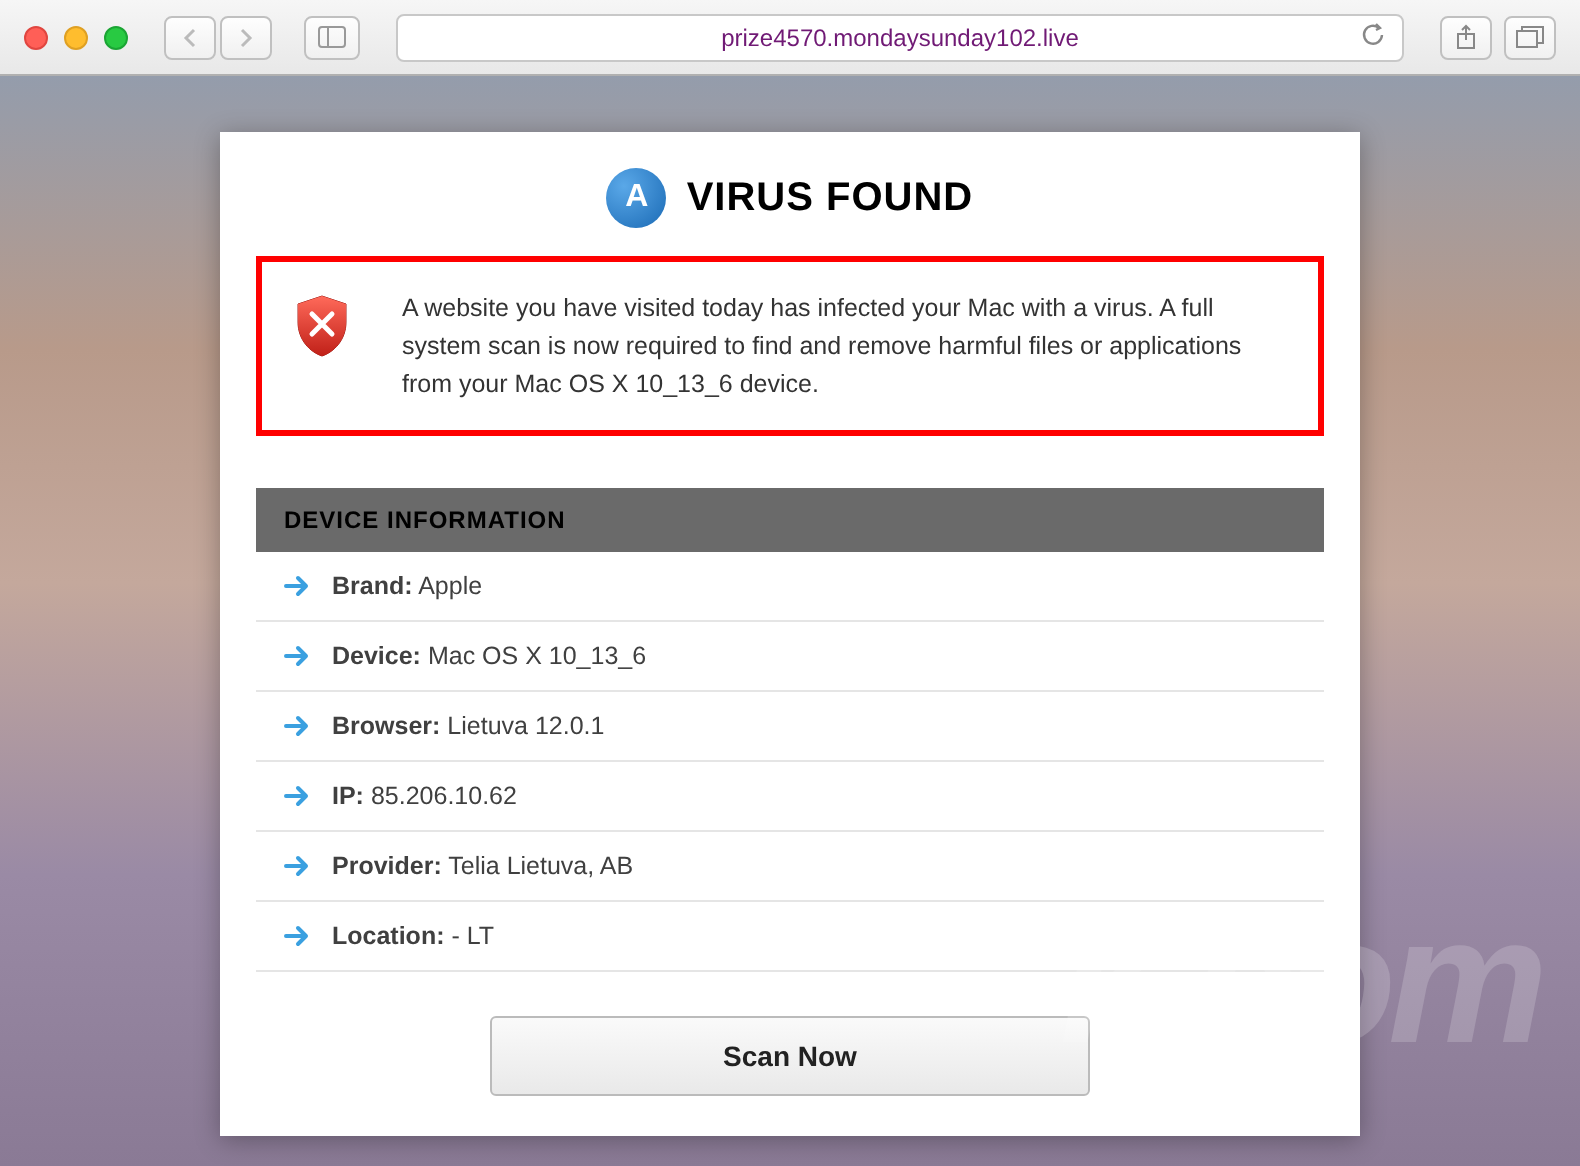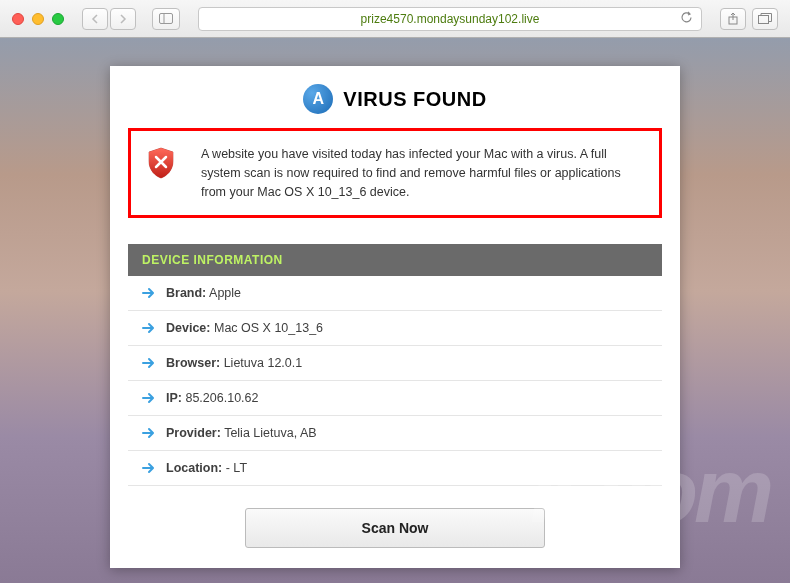--- a/index.html
+++ b/index.html
@@ -48,21 +48,21 @@
     .address-bar {
       flex: 1;
       height: 24px;
       background: #fff;
       border: 1px solid #c8c8c8;
       border-radius: 4px;
       display: flex;
       align-items: center;
       justify-content: center;
       font-size: 12px;
-      color: #4d7c0f;
+      color: #701a75;
       margin: 0 10px;
       position: relative;
     }
     .reload-icon {
       position: absolute;
       right: 8px;
       color: #888;
       font-size: 13px;
     }
     .right-btns { display: flex; gap: 6px; }
@@ -116,21 +116,21 @@
       flex-shrink: 0;
       margin-top: 2px;
     }
     .warning-text {
       font-size: 12.5px;
       line-height: 1.5;
       color: #333;
     }
     .device-header {
       background: #6a6a6a;
-      color: #bef264;
+      color: #000000;
       padding: 9px 14px;
       font-size: 12px;
       font-weight: bold;
       letter-spacing: 0.5px;
     }
     .device-row {
       padding: 10px 14px;
       border-bottom: 1px solid #e5e5e5;
       font-size: 12.5px;
       color: #404040;

